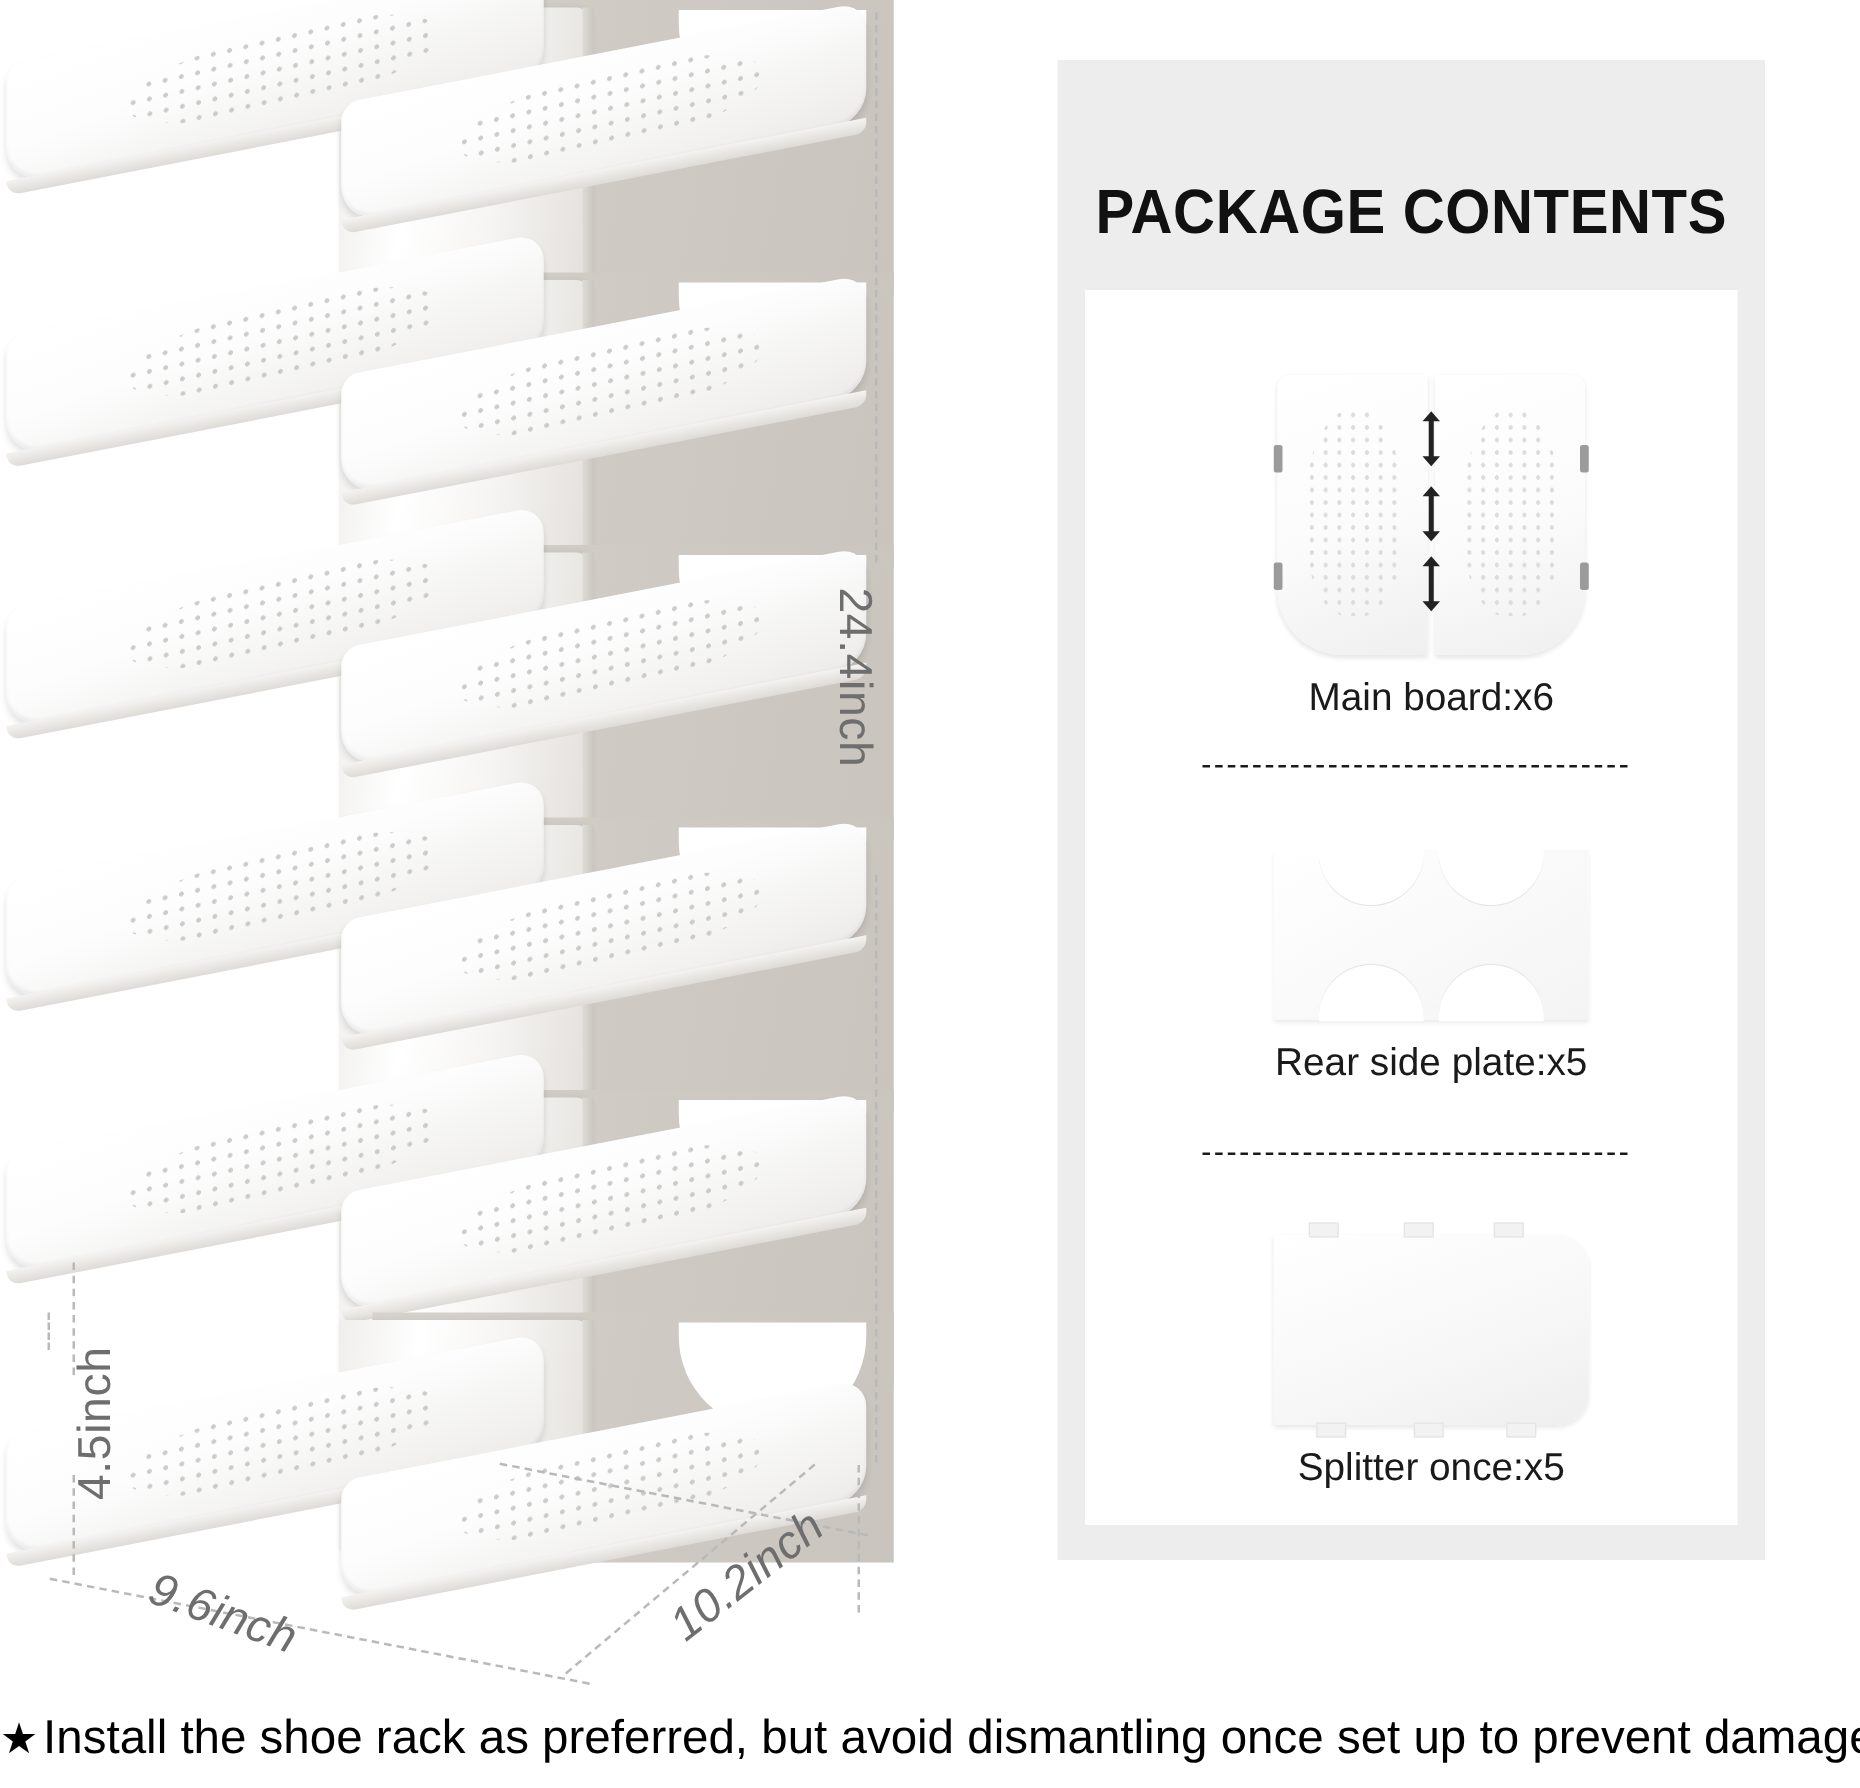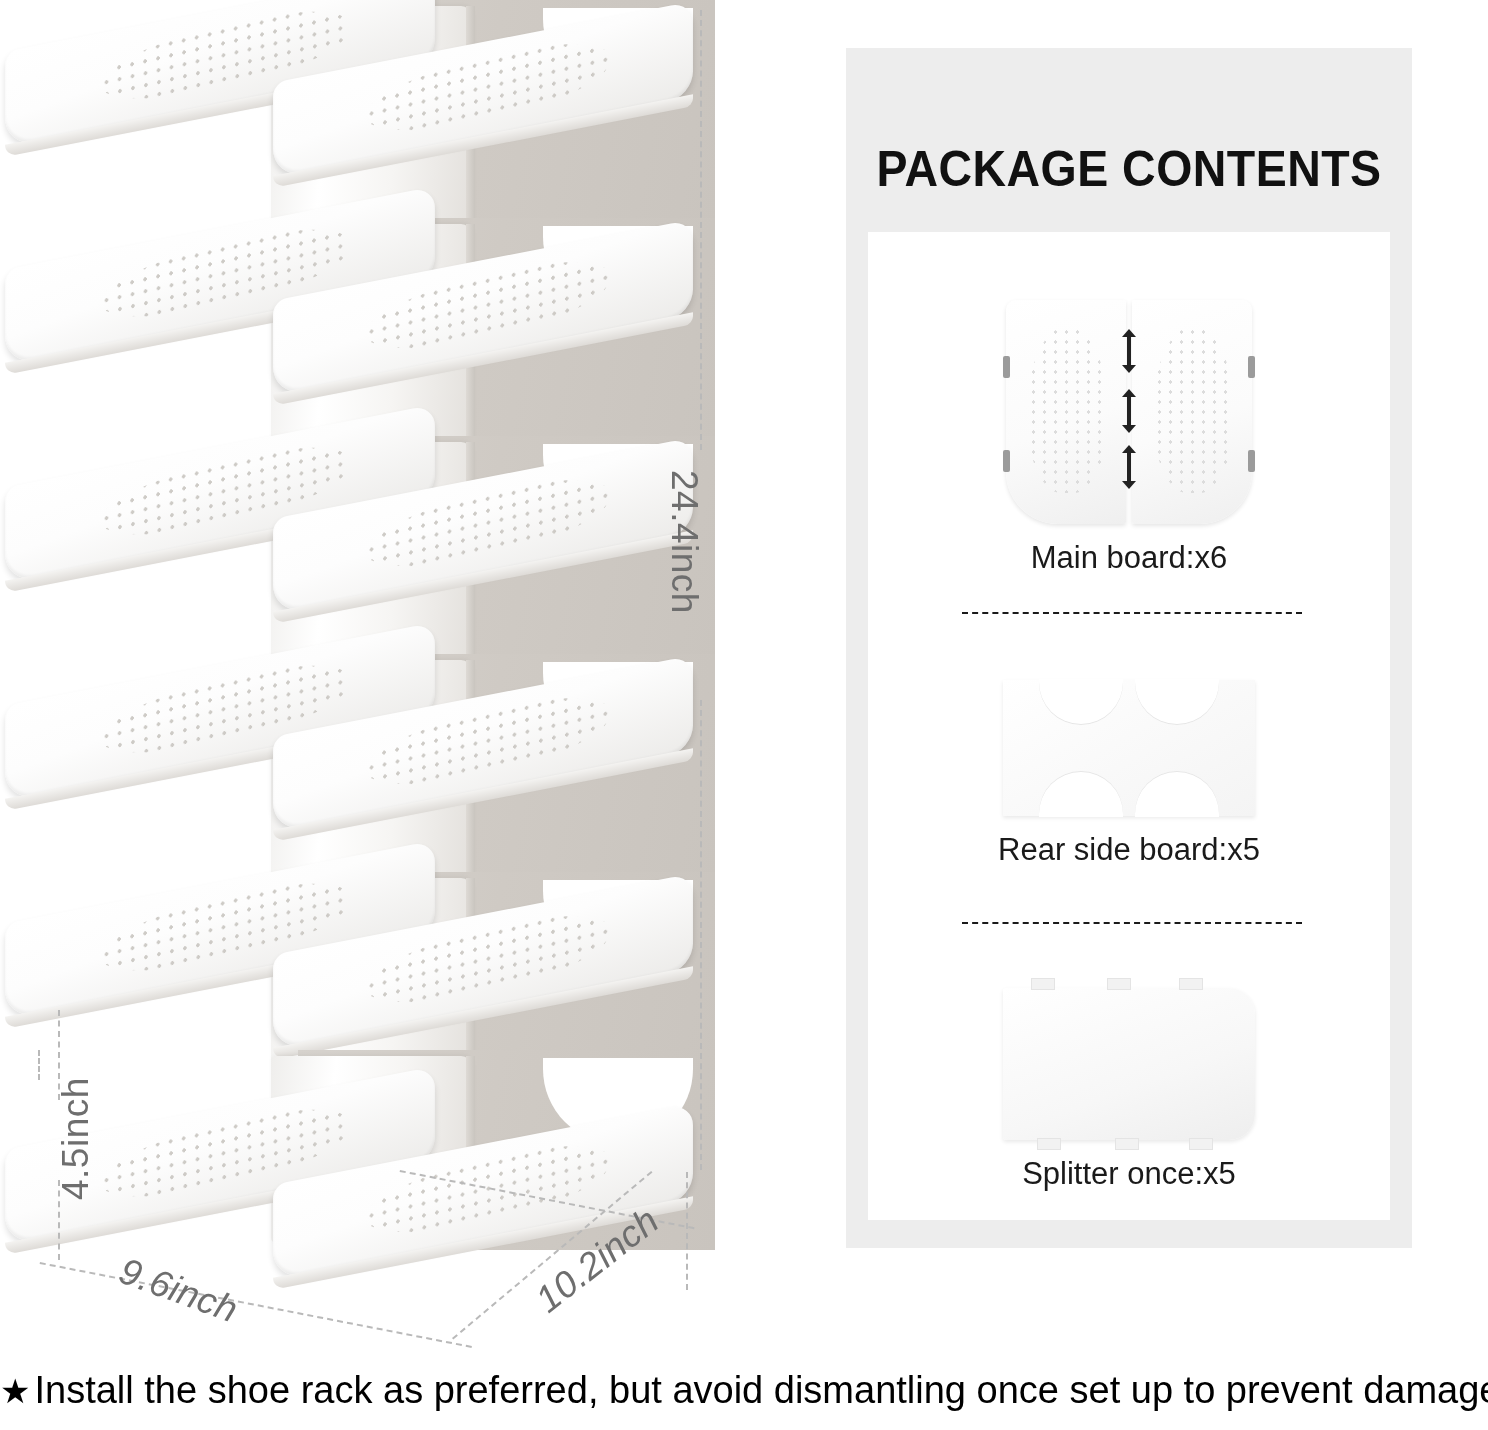--- a/index.html
+++ b/index.html
@@ -84,21 +84,21 @@
     position: absolute; left: 0; top: 92px; width: 100%;
     text-align: center; color: #111; font-size: 50px; font-weight: bold;
     letter-spacing: .5px;
     font-family: "Liberation Sans Narrow", "Liberation Sans", sans-serif;
     transform: scaleX(.93);
   }
   #card {
     position: absolute; left: 22px; top: 184px; width: 522px; height: 988px;
     background: #ffffff;
   }
-  .item { position: absolute; left: 0; width: 100%; }
+  .item { position: absolute; left: 16px; width: 100%; }
   .item .art { position: relative; width: 100%; display: flex; justify-content: center; }
   .item .cap {
     text-align: center; color: #1a1a1a; font-size: 31px; margin-top: 16px;
     font-family: "Liberation Sans", sans-serif;
   }
   .sep { position: absolute; left: 94px; width: 340px; border-top: 2px dashed #1a1a1a; }
 
   
   .mainboard { position: relative; width: 246px; height: 224px; }
   .mb-half {
@@ -326,21 +326,21 @@
 
       <div class="item" style="top:448px;">
         <div class="art">
           <div class="rearpanel">
             <div class="rp-notch t" style="left:36px;"></div>
             <div class="rp-notch t" style="left:132px;"></div>
             <div class="rp-notch b" style="left:36px;"></div>
             <div class="rp-notch b" style="left:132px;"></div>
           </div>
         </div>
-        <div class="cap">Rear side board:x5</div>
+        <div class="cap">Rear side plate:x5</div>
       </div>
 
       <div class="sep" style="top:690px;"></div>
 
       <div class="item" style="top:756px;">
         <div class="art">
           <div class="splitter">
             <div class="sp-body"></div>
             <div class="sp-tab" style="left:28px;  top:-10px;"></div>
             <div class="sp-tab" style="left:104px; top:-10px;"></div>

